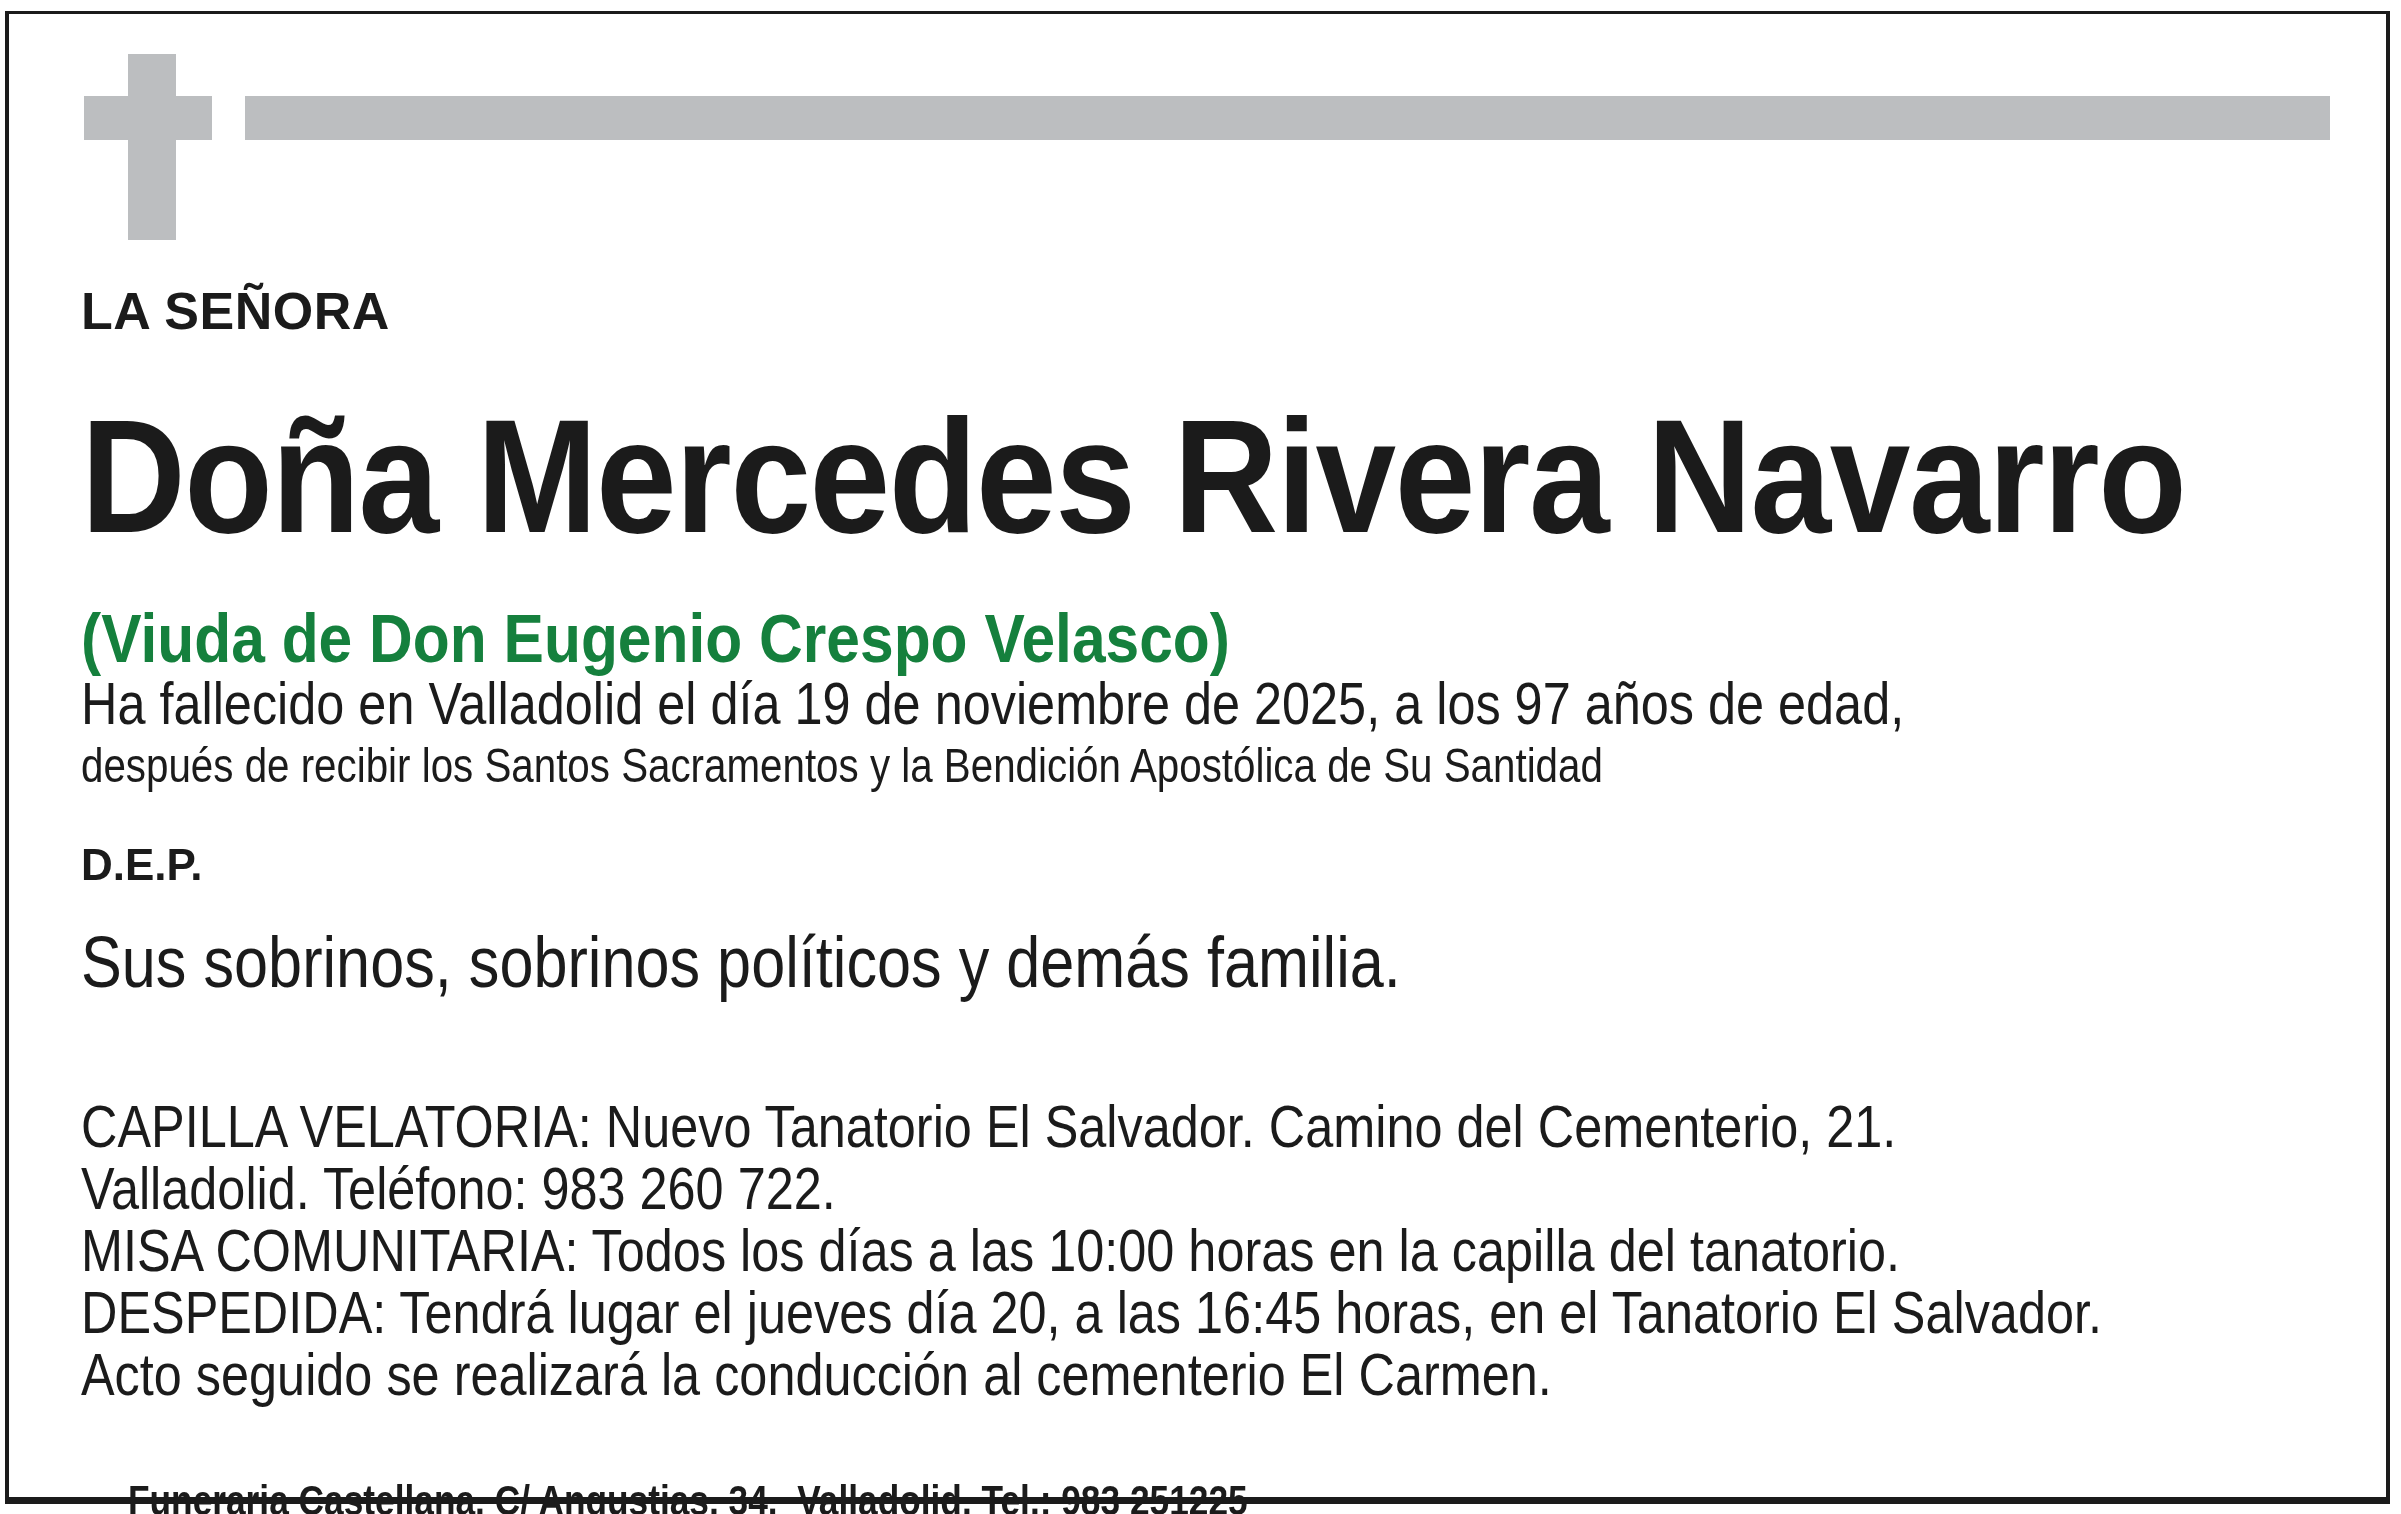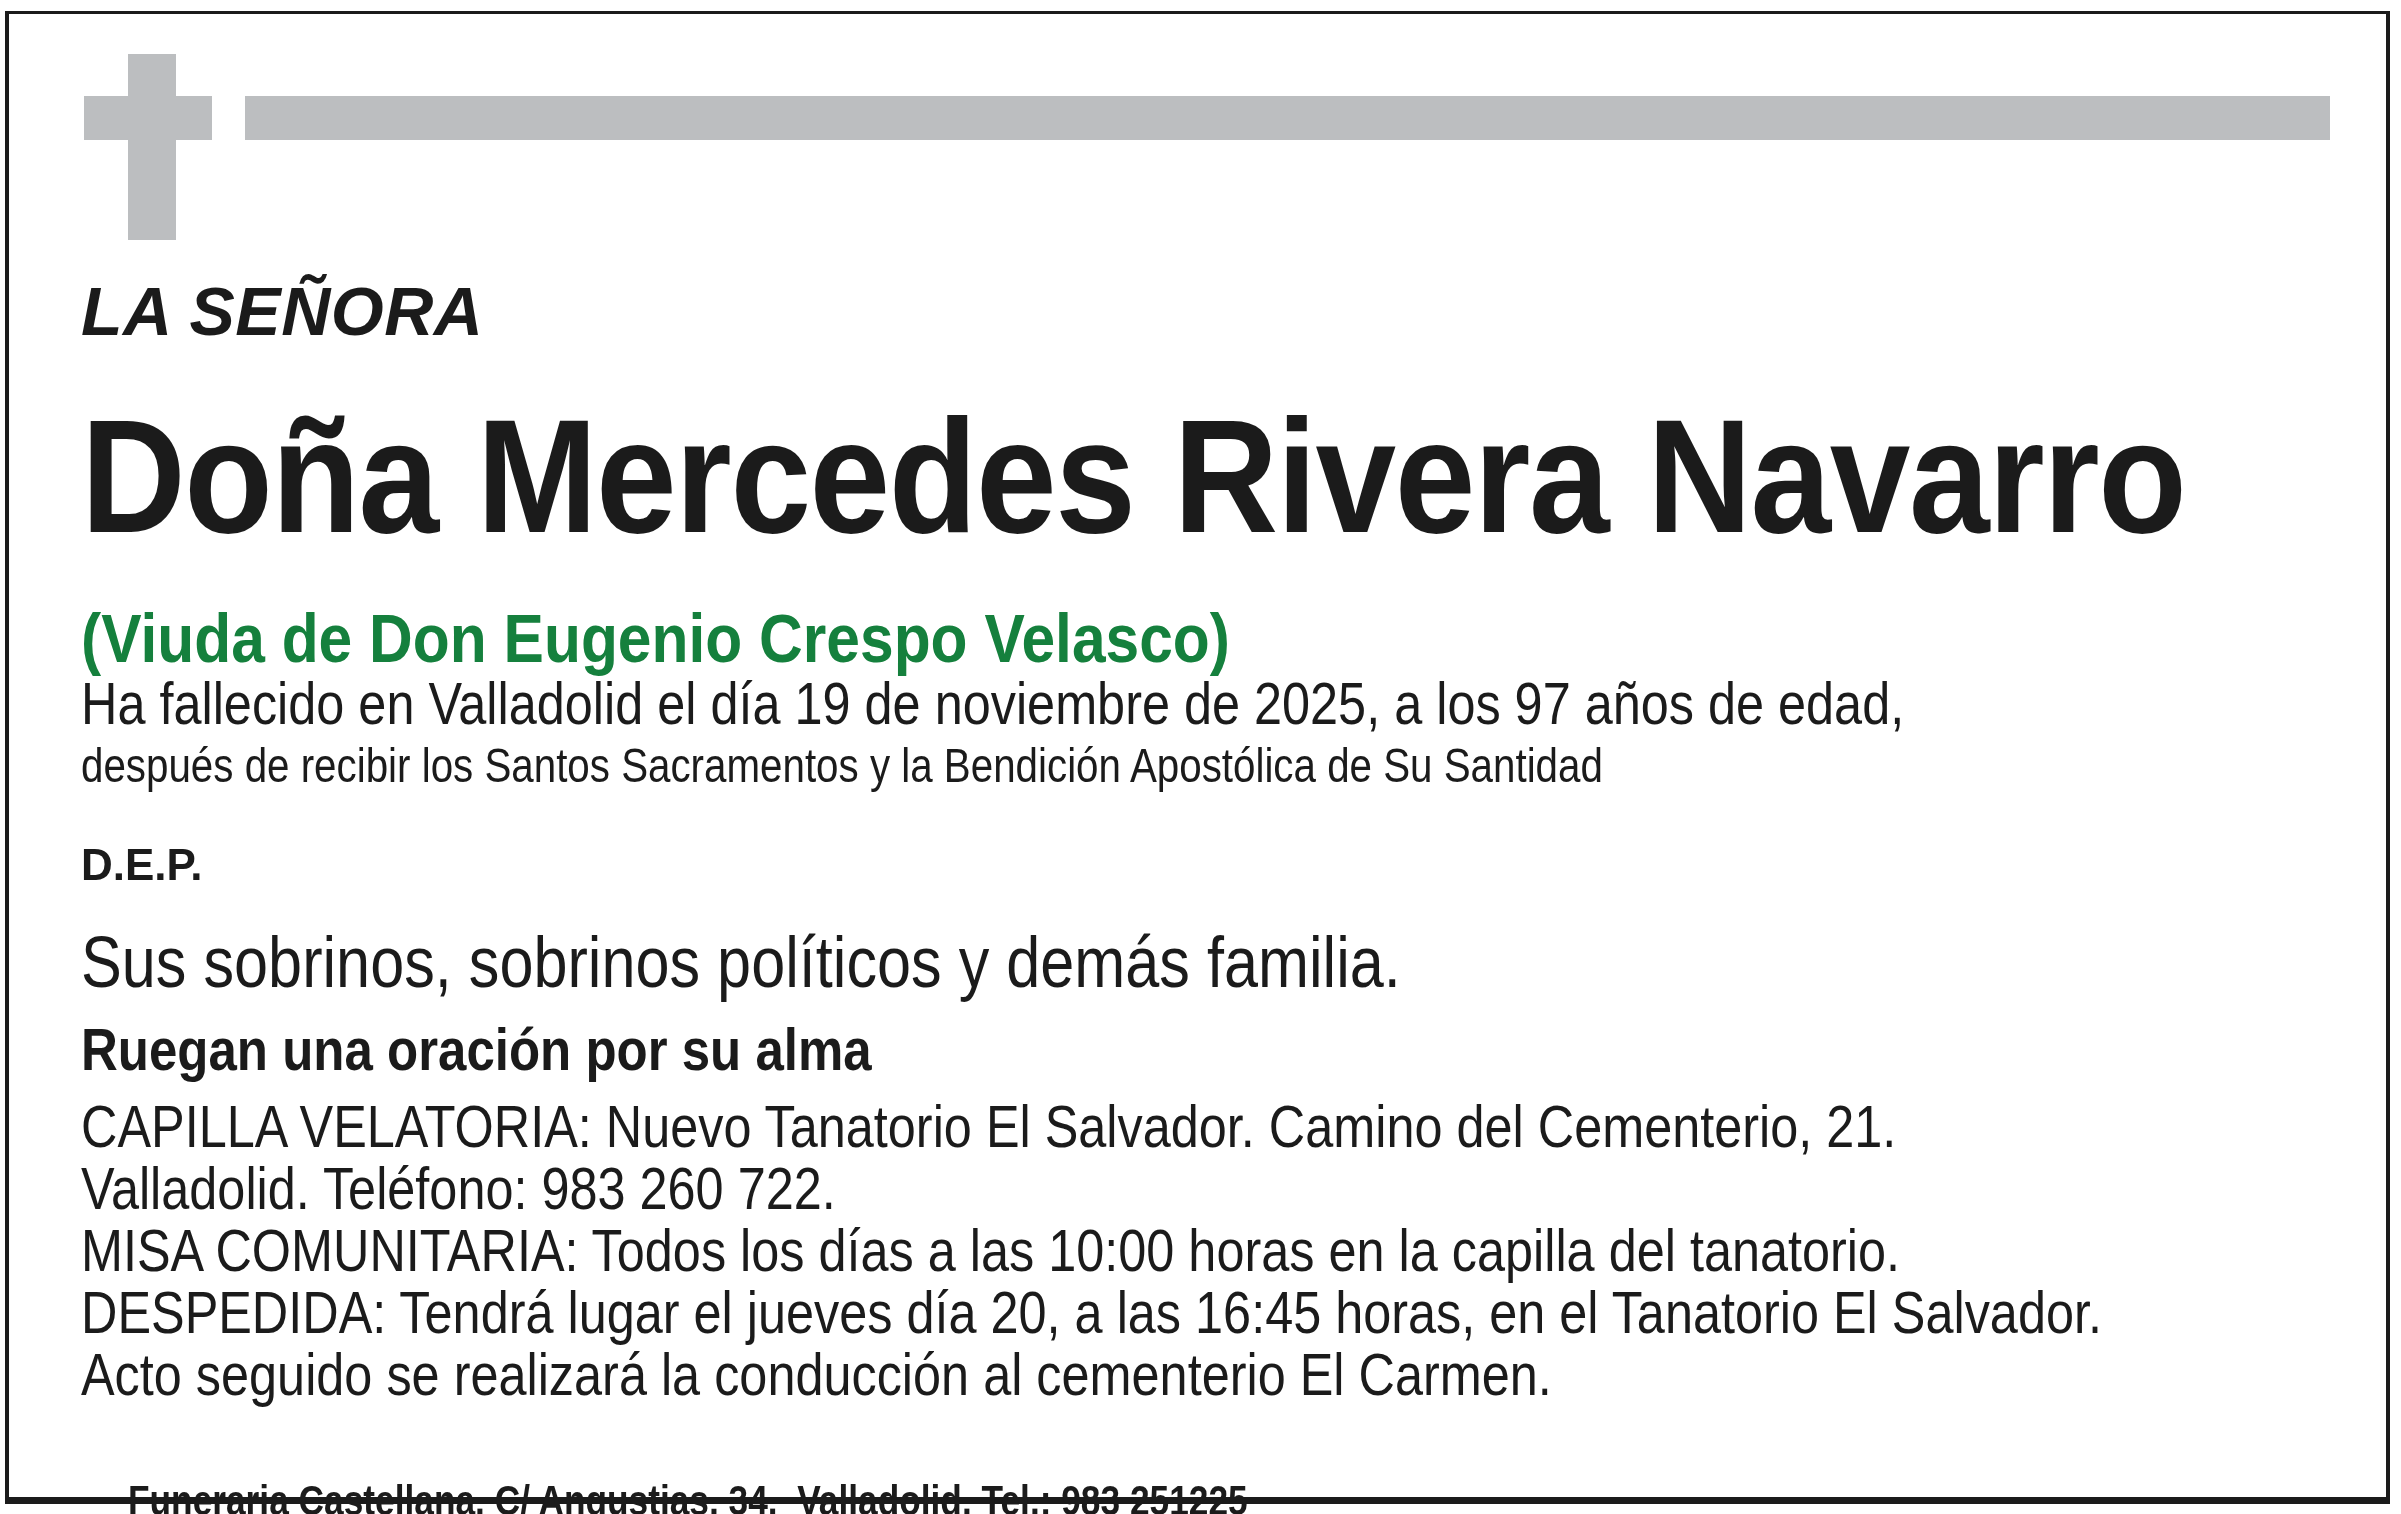--- a/index.html
+++ b/index.html
@@ -27,21 +27,21 @@
   
   .rule{position:absolute;left:245px;top:96px;width:2085px;height:44px;background:#bcbec0;}
 
   .line{position:absolute;left:81px;white-space:nowrap;}
   .fit{display:inline-block;transform-origin:left center;white-space:inherit;}
   .sx84{transform:scaleX(0.84);}
   .sx85{transform:scaleX(0.85);}
   .sx89{transform:scaleX(0.89);}
   .sx90{transform:scaleX(0.90);}
 
-  .prefix{top:275px;font-size:68px;line-height:73px;font-weight:bold;letter-spacing:0.5px;font-style:italic;}
+  .prefix{top:275px;font-size:52px;line-height:73px;font-weight:bold;letter-spacing:0.5px;}
   .name{top:396px;font-size:161px;line-height:161px;font-weight:bold;letter-spacing:-1.5px;}
   .relation{top:604px;font-size:68px;line-height:68px;font-weight:bold;color:#15803d;}
   .notice-1{top:674px;font-size:60px;line-height:60px;text-align:center;}
   .notice-2{top:736px;font-size:48px;line-height:60px;}
   .dep{top:835px;font-size:44px;line-height:60px;font-weight:bold;}
   .family{top:933px;font-size:72px;line-height:58px;}
   .request{top:1020px;font-size:60px;line-height:60px;font-weight:bold;}
   .details{position:absolute;left:81px;top:1096px;}
   .details .dline{font-size:60px;line-height:62px;white-space:nowrap;}
   .funeral{top:1438px;font-size:42px;line-height:42px;font-weight:bold;white-space:pre;}
@@ -80,23 +80,20 @@
   </div>
 
   <div class="line dep">
     <span class="fit">D.E.P.</span>
   </div>
 
   <div class="line family">
     <span class="fit sx85">Sus sobrinos, sobrinos políticos y demás familia.</span>
   </div>
 
-  <div class="line request">
-    <span class="fit sx85">Ruegan una oración por su alma</span>
-  </div>
 
   <div class="details">
     <div class="dline">
       <span class="fit sx84">CAPILLA VELATORIA: Nuevo Tanatorio El Salvador. Camino del Cementerio, 21.</span>
     </div>
     <div class="dline">
       <span class="fit sx84">Valladolid. Teléfono: 983 260 722.</span>
     </div>
     <div class="dline">
       <span class="fit sx84">MISA COMUNITARIA: Todos los días a las 10:00 horas en la capilla del tanatorio.</span>

